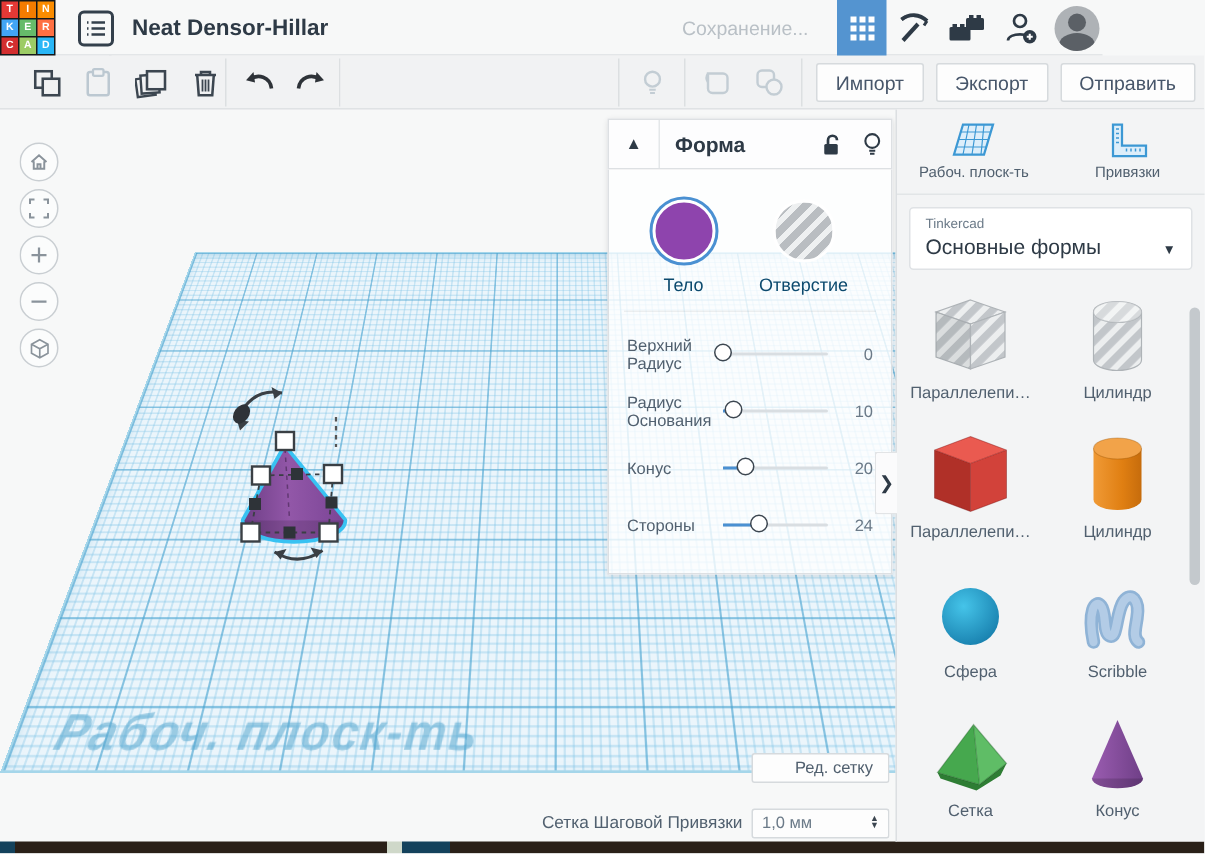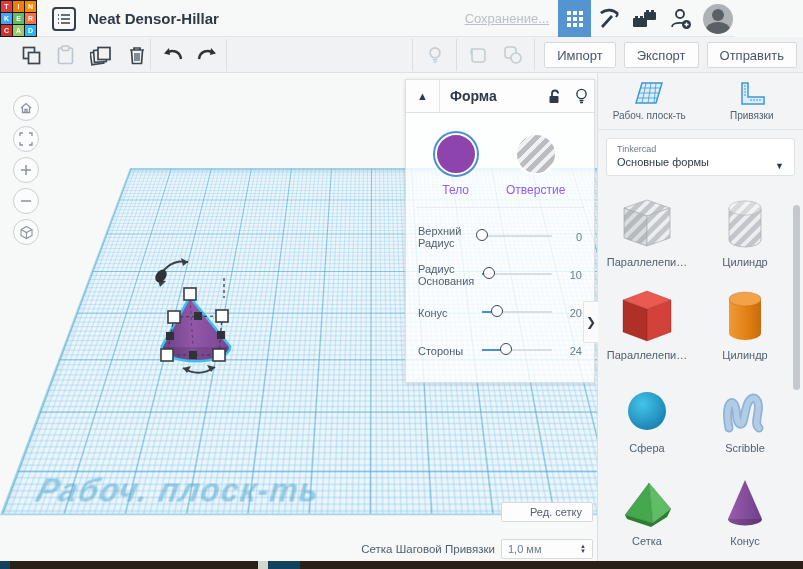--- a/index.html
+++ b/index.html
@@ -9,21 +9,21 @@
 
   
   .header { position:absolute; left:0; top:0; width:735px; height:37px; background:#f7f8f8; border-bottom:1px solid #e3e6e8; z-index:60; }
   .logo { position:absolute; left:0; top:0; width:37px; height:37px; background:#15181a; display:grid; grid-template-columns:repeat(3,1fr); grid-template-rows:repeat(3,1fr); gap:1px; padding:1px; }
   .logo span { display:flex; align-items:center; justify-content:center; color:#fff; font-size:7px; font-weight:bold; }
   .l0{background:#e53935}.l1{background:#f57c00}.l2{background:#fb8c00}
   .l3{background:#42a5f5}.l4{background:#66bb6a}.l5{background:#ff7043}
   .l6{background:#d32f2f}.l7{background:#9ccc65}.l8{background:#29b6f6}
   .list-btn { position:absolute; left:52px; top:7px; width:24px; height:24px; border:2px solid #34404c; border-radius:4px; display:flex; align-items:center; justify-content:center; }
   .doc-title { position:absolute; left:88px; top:10px; font-size:15px; font-weight:bold; color:#2e3a46; }
-  .saving { position:absolute; right:186px; top:11px; font-size:13px; color:#b9c0c6;text-decoration:underline; }
+  .saving { position:absolute; right:196px; top:11px; font-size:13px; color:#b9c0c6; }
   .hdr-icons { position:absolute; right:0; top:0; height:37px; display:flex; align-items:center; }
   .grid-btn { width:33px; height:37px; background:#5494d0; display:flex; align-items:center; justify-content:center; }
   .hdr-ic { width:36px; height:37px; display:flex; align-items:center; justify-content:center; }
   .avatar { width:30px; height:30px; border-radius:50%; background:#aeb2b6; margin:0 2px 0 4px; overflow:hidden; position:relative; }
   .avatar::before { content:""; position:absolute; left:9px; top:5px; width:12px; height:12px; border-radius:50%; background:#5b6066; }
   .avatar::after { content:""; position:absolute; left:3px; top:18px; width:24px; height:16px; border-radius:50%; background:#5b6066; }
 
   
   .toolbar { position:absolute; left:0; top:37px; width:803px; height:36px; background:#f1f2f3; border-bottom:1px solid #dfe2e4; z-index:60; }
   .tb-ic { position:absolute; top:5px; width:26px; height:26px; display:flex; align-items:center; justify-content:center; }
@@ -60,36 +60,36 @@
   .insp-head { height:34px; background:#fdfdfe; border:1px solid #dde0e3; display:flex; align-items:center; }
   .insp-collapse { width:34px; height:100%; display:flex; align-items:center; justify-content:center; border-right:1px solid #e4e7e9; color:#2e3a46; font-size:11px; }
   .insp-title { flex:1; padding-left:10px; font-size:14px; font-weight:bold; color:#2e3a46; }
   .insp-hicon { width:26px; display:flex; align-items:center; justify-content:center; }
   .insp-body { background:rgba(255,255,255,.78); border:1px solid #dde0e3; border-top:none; padding:14px 10px 12px; }
   .swatches { display:flex; justify-content:space-around; padding:6px 4px 10px; border-bottom:1px solid rgba(0,0,0,.06); margin-bottom:10px; }
   .swatch { display:flex; flex-direction:column; align-items:center; gap:8px; }
   .sw-circle { width:42px; height:42px; border-radius:50%; }
   .sw-solid { background:#8e44ad; border:2px solid #fff; outline:2px solid #4a90d2; }
   .sw-hole { background:repeating-linear-gradient(135deg,#eef0f1 0 4px,#b9bdc1 4px 9px); border:2px solid #fff; }
-  .sw-label { font-size:12px; color:#8b5cf6; }
+  .sw-label { font-size:12px; color:#0c4a6e; }
   .srow { position:relative; height:38px; }
   .srow .slabel { position:absolute; left:2px; top:50%; transform:translateY(-50%); width:62px; font-size:11px; line-height:12px; color:#51606f; }
   .track { position:absolute; left:66px; top:17px; width:70px; height:2px; background:#d9dee2; border-radius:1px; }
   .fill { position:absolute; left:0; top:0; height:2px; background:#4a90d2; }
   .knob { position:absolute; top:-6px; width:12px; height:12px; border-radius:50%; background:#fff; border:1.5px solid #3c4650; transform:translateX(-6px); }
   .sval { position:absolute; right:2px; top:50%; transform:translateY(-50%); font-size:11px; color:#6b7a88; }
 
   
   .rpanel { position:absolute; left:597px; top:73px; width:206px; height:488px; background:#f3f4f5; border-left:1px solid #dcdfe2; z-index:50; }
   .tools { height:57px; border-bottom:1px solid #e2e5e7; display:flex; }
   .tool { flex:1; display:flex; flex-direction:column; align-items:center; justify-content:center; gap:3px; }
   .tool-label { font-size:10px; color:#51606f; }
   .libbox { margin:8px 8px 0; background:#fff; border:1px solid #dfe2e5; border-radius:3px; padding:5px 10px 7px; position:relative; }
   .lib-brand { font-size:9px; color:#6b7a88; }
-  .lib-name { font-size:11px; color:#2e3a46; margin-top:2px; }
+  .lib-name { font-size:14px; color:#2e3a46; margin-top:2px; }
   .lib-caret { position:absolute; right:10px; top:22px; color:#2e3a46; font-size:9px; }
   .shapes { position:absolute; left:0; top:106px; width:196px; display:grid; grid-template-columns:1fr 1fr; grid-auto-rows:93px; padding-top:4px; }
   .shape { display:flex; flex-direction:column; align-items:center; justify-content:flex-end; padding-bottom:8px; }
   .shape-label { font-size:11px; color:#51606f; margin-top:4px; max-width:86px; overflow:hidden; text-overflow:ellipsis; white-space:nowrap; }
   .scrollbar { position:absolute; right:3px; top:132px; width:7px; height:185px; border-radius:4px; background:#c4c9cd; }
   .collapse-tab { position:absolute; left:-15px; top:228px; width:15px; height:42px; background:#fbfbfc; border:1px solid #e2e4e6; border-right:none; display:flex; align-items:center; justify-content:center; font-size:12px; color:#2e3a46; border-radius:2px 0 0 2px; }
 
   
   .bottom-ctrls { position:absolute; right:210px; bottom:10px; z-index:40; display:flex; flex-direction:column; align-items:flex-end; gap:17px; }
   .editgrid-btn { width:92px; height:20px; background:#fdfdfd; border:1px solid #d6dadd; border-radius:2px; font-size:11px; color:#51606f; display:flex; align-items:center; justify-content:flex-end; padding-right:10px; }

